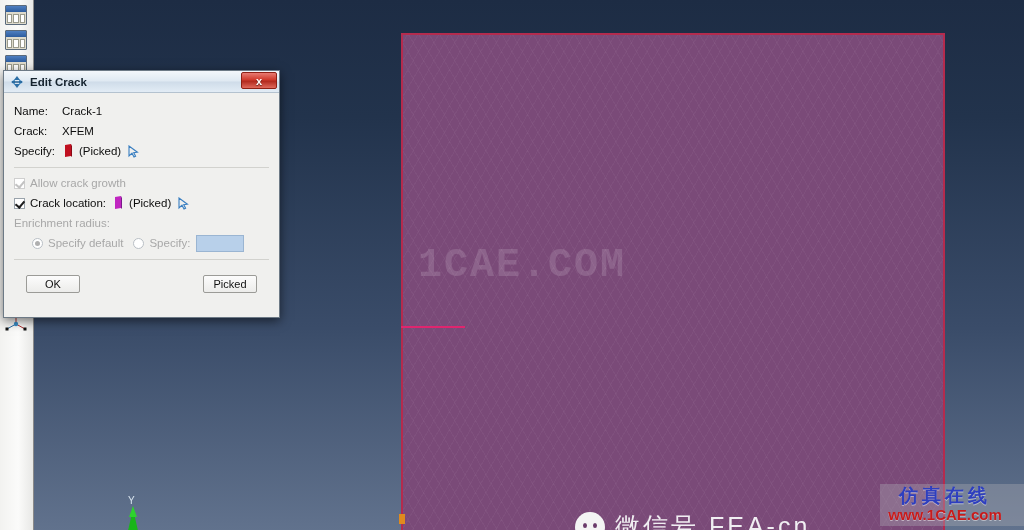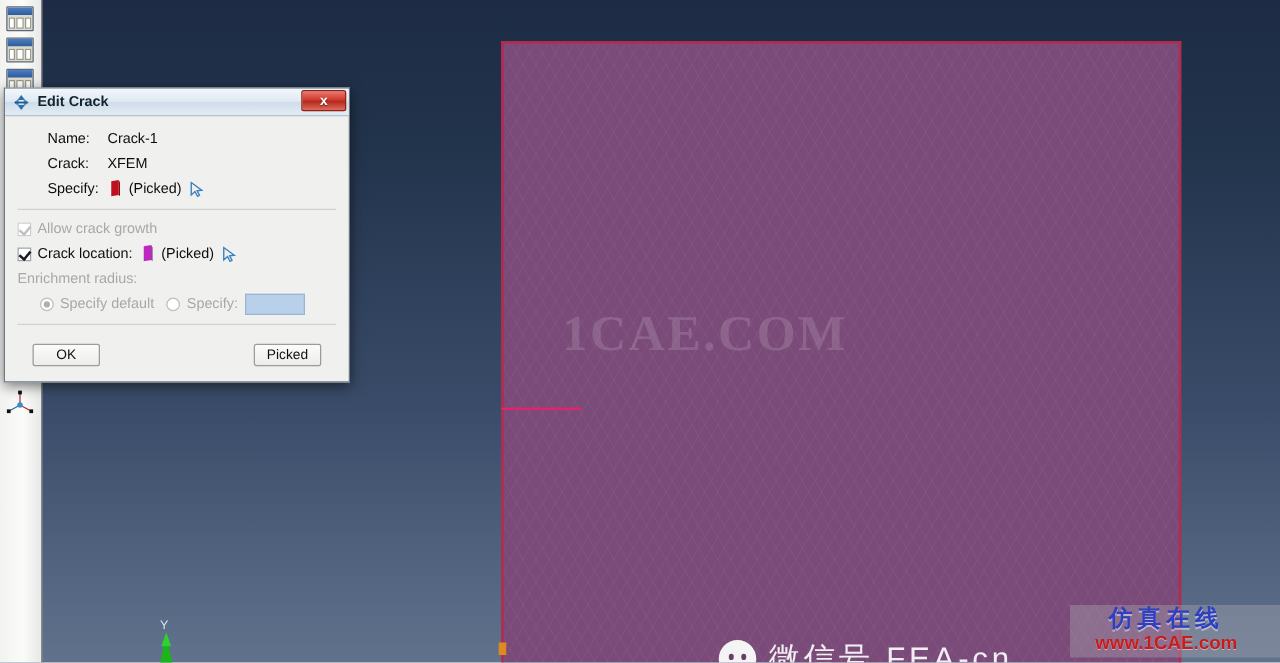--- a/index.html
+++ b/index.html
@@ -69,23 +69,22 @@
     left: 399px; top: 514px;
     width: 6px; height: 10px;
     background: #e08a1e;
   }
 
   
   #center-watermark {
     position: absolute; left: 418px; top: 243px;
     font-size: 40px; font-weight: bold; letter-spacing: 2px;
     color: rgba(255,255,255,0.14);
-    font-family: Liberation Serif, serif;
+    font-family: Liberation Mono, monospace;
     user-select: none;
-    margin-left: 32px;
   }
 
   
   #bottom-logo {
     position: absolute; left: 575px; top: 510px;
     display: flex; align-items: center; gap: 10px;
   }
   #bottom-logo .circle {
     width: 30px; height: 30px; border-radius: 50%;
     background: #f4f4f4; position: relative;
@@ -97,21 +96,21 @@
   #bottom-logo .circle:before { left: 8px; }
   #bottom-logo .circle:after  { left: 18px; }
   #bottom-logo .txt {
     color: #f0eef2; font-size: 25px; letter-spacing: 3px;
     white-space: nowrap;
   }
 
   
   #wm-br {
     position: absolute; right: 0px; top: 484px;
-    width: 168px; padding: 2px 20px 3px 6px;
+    width: 144px; padding: 2px 20px 3px 6px;
     background: rgba(170,170,180,0.38);
     text-align: center;
   }
   #wm-br .cn {
     color: #2e3fbf; font-size: 19px; font-weight: bold;
     letter-spacing: 4px; line-height: 1.05;
     text-shadow: 0 1px 0 rgba(255,255,255,.45);
   }
   #wm-br .en {
     color: #c81b1b; font-size: 15px; font-weight: bold;
@@ -157,21 +156,21 @@
     width: 36px; height: 17px;
     background: linear-gradient(180deg,#e87b72 0%, #d03a2c 45%, #b22b1f 55%, #e06a5c 100%);
     border: 1px solid #8e2015;
     border-radius: 2px;
     color: #fff; font-size: 11px; font-weight: bold;
     display:flex; align-items:center; justify-content:center;
     text-shadow: 0 1px 1px rgba(0,0,0,.5);
   }
   #dlg-body { padding: 8px 10px 6px 10px; }
   .row { display: flex; align-items: center; height: 20px; }
-  .lbl { width: 48px; margin-left: 24px; }
+  .lbl { width: 48px; }
   .val { font-weight: normal; text-align: right; }
   .hr { height:1px; background:#d2d2ce; margin: 6px 0 5px 0; }
   .dim { color: #a8a8a8; }
 
   .cb {
     width: 11px; height: 11px; border: 1px solid #9aa3ab;
     background: #fff; display:inline-block; position: relative;
     margin-right: 5px; flex: 0 0 auto;
   }
   .cb.checked:after {
@@ -200,21 +199,21 @@
     height: 18px; flex: 1 1 auto; display:flex; align-items:stretch;
   }
   .combo .arrow {
     width: 14px; border-left: 1px solid #9ab5d2;
     background: #cfe0f1; display:flex; align-items:center; justify-content:center;
     font-size: 7px; color:#44505c;
   }
   .face-icon { width: 9px; height: 14px; margin: 0 6px 0 2px; flex:0 0 auto; }
   .cursor-icon { width: 11px; height: 13px; margin-left: 7px; flex:0 0 auto; }
 
-  #btnrow { display:flex; justify-content:space-between; padding: 4px 22px 12px 22px; }
+  #btnrow { display:flex; justify-content:space-between; padding: 4px 22px 24px 22px; }
   .dbtn {
     width: 54px; height: 18px;
     background: linear-gradient(180deg,#fcfcfc,#ececea);
     border: 1px solid #9b9b97; border-radius: 2px;
     font-size: 11px; color:#111;
     display:flex; align-items:center; justify-content:center;
   }
 </style>
 </head>
 <body>

